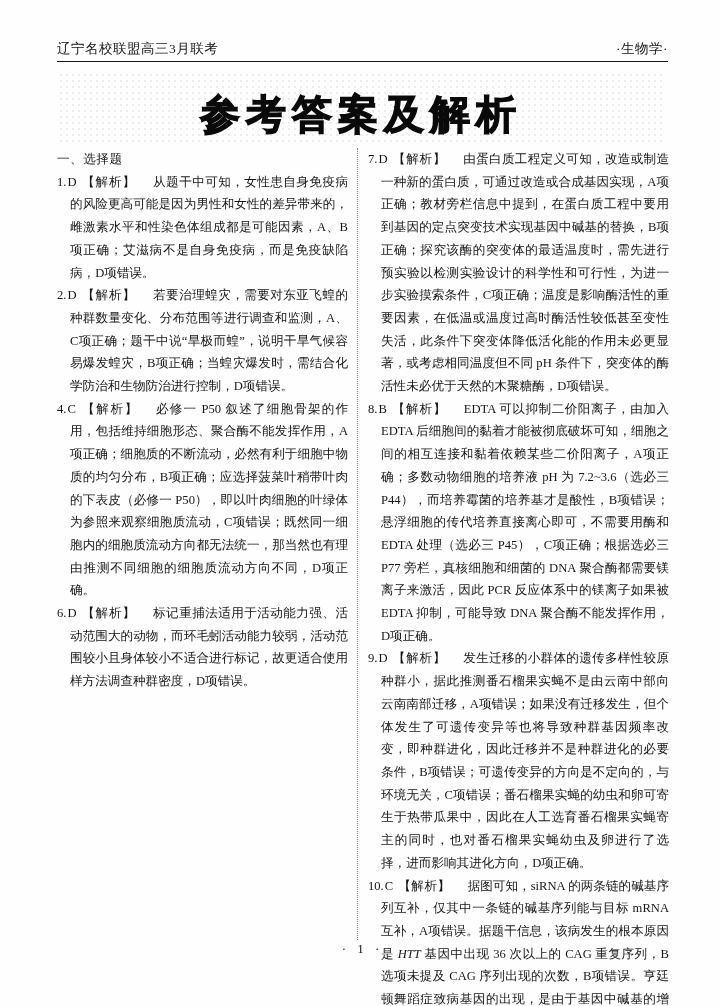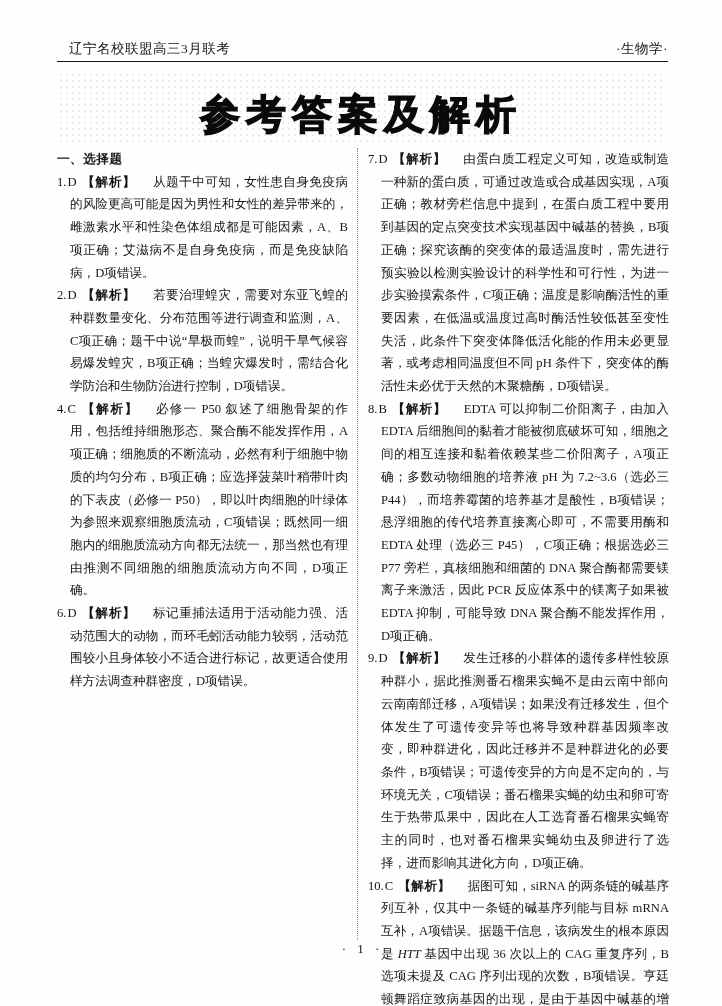--- a/index.html
+++ b/index.html
@@ -6,21 +6,21 @@
   body{
     width:722px;height:1006px;
     background:#fefefe;
     overflow:hidden;
     font-family:"Liberation Serif","DejaVu Serif",serif;
     color:#151515;
     position:relative;
   }
   .page{position:absolute;inset:0;}
   .header{
-    position:absolute;top:40px;left:69px;right:54px;
+    position:absolute;top:40px;left:57px;right:54px;
     display:flex;justify-content:space-between;
     font-size:13.5px;letter-spacing:0.5px;
   }
   .rule{
     position:absolute;top:61px;left:57px;right:54px;
     border-top:1.6px solid #161616;
   }
   .title-band{
     position:absolute;top:72px;left:58px;right:58px;height:70px;
     background-image:radial-gradient(#ececec 0.8px, transparent 0.9px);
@@ -40,29 +40,29 @@
     display:flex;align-items:flex-start;
   }
   .col{font-size:12.6px;line-height:22.7px;}
   .col.left{width:291px;}
   .col.right{width:301px;}
   .divider{
     width:0;height:792px;
     border-left:1px dotted #8a8a8a;
     margin-left:9px;margin-right:10px;
   }
-  .sec-heading{font-weight:bold;letter-spacing:0.5px;}
+  .sec-heading{font-weight:normal;letter-spacing:0.5px;}
   .item{
     text-align:justify;
     padding-left:13px;
     text-indent:-13px;
   }
   .item .num{margin-right:1px;}
   .item .ans{margin-right:5px;}
-  .item .jx{font-weight:bold;margin-right:17px;letter-spacing:0.5px;}
+  .item .jx{font-weight:normal;margin-right:17px;letter-spacing:0.5px;}
   .item i{font-style:italic;}
   .pagenum{
     position:absolute;top:941px;left:57px;right:54px;
     text-align:center;font-size:13px;letter-spacing:4px;
   }
 </style>
 </head>
 <body>
 
 <div class="page">

